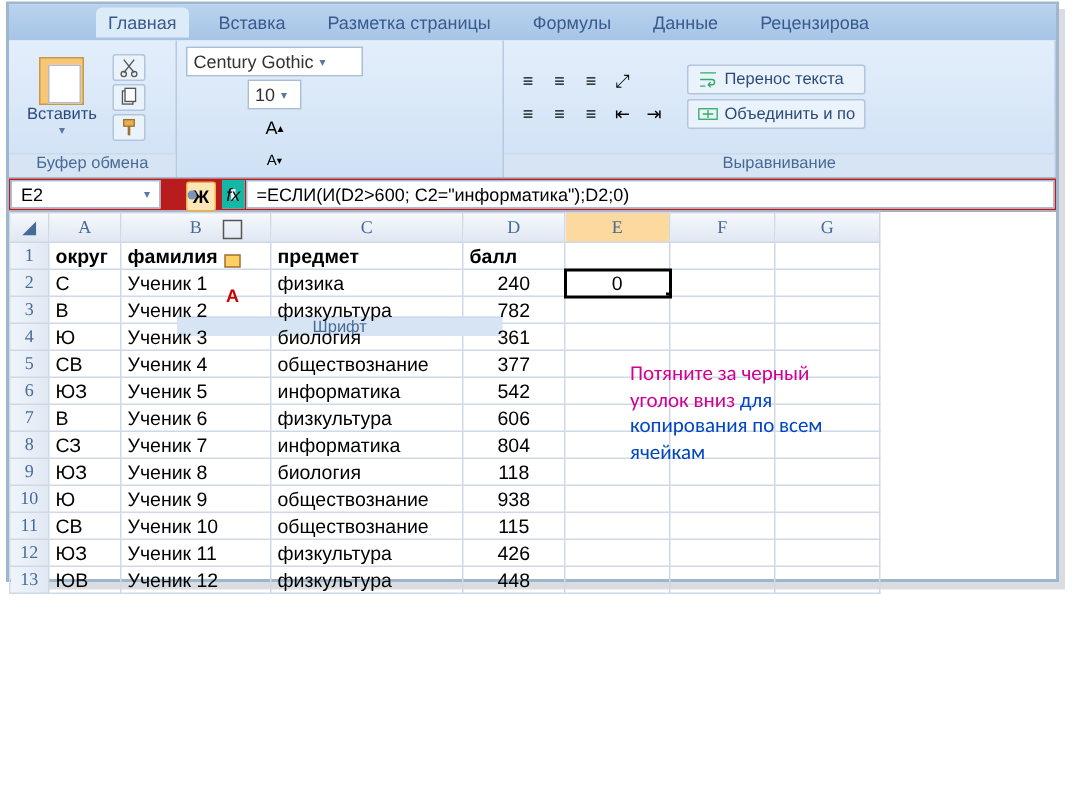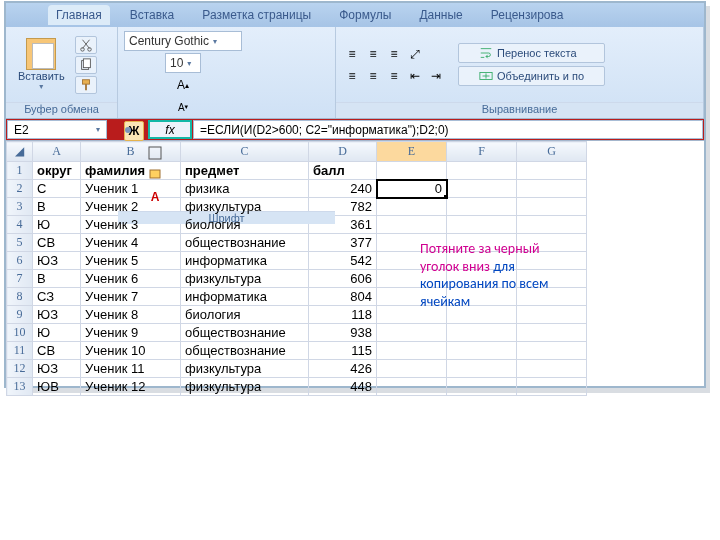--- a/index.html
+++ b/index.html
@@ -2,21 +2,21 @@
 <html><head>
 <meta charset="utf-8">
 <style>
   * { box-sizing: border-box; margin: 0; padding: 0; }
   body { width: 720px; height: 540px; font-family: "Segoe UI", Tahoma, sans-serif; font-size: 11px; background: #fff; overflow: hidden; }
   .excel-frame { border: 2px solid #9eb7cd; }
   .shadow { position: absolute; left: 8px; top: 6px; width: 702px; height: 387px; background: #d9dde2; }
   .container { position: absolute; left: 4px; top: 1px; width: 702px; height: 387px; background: #fff; }
   
   
-  .tabrow { height: 24px; background: linear-gradient(#b9d3ef,#a6c4e6); display: flex; align-items: center; padding-left: 42px; gap: 12px; color: #3a5a8c; font-size: 12px; }
+  .tabrow { height: 24px; background: linear-gradient(#b9d3ef,#a6c4e6); display: flex; align-items: center; padding-left: 58px; gap: 12px; color: #3a5a8c; font-size: 12px; }
   .tabrow .tab { padding: 3px 8px; cursor: pointer; }
   .tabrow .tab.active { background: #dcebf8; border-radius: 4px 4px 0 0; color: #3a5a8c; }
   
   
   .ribbon { height: 92px; background: linear-gradient(#e3eefb,#cfe1f5); display: flex; border-bottom: 1px solid #a4b6cc; }
   .group { border-right: 1px solid #b7cae0; display: flex; flex-direction: column; }
   .group-body { flex: 1; display: flex; align-items: center; padding: 4px 6px; gap: 4px; }
   .group-label { height: 16px; text-align: center; color: #476b98; font-size: 11px; border-top: 1px solid #cdd9eb; background: #d6e4f4; }
   
   .paste-btn { display: flex; flex-direction: column; align-items: center; padding: 2px 6px; cursor: pointer; }
@@ -27,40 +27,40 @@
   .mini { width:22px; height:18px; border:1px solid #b2c5dc; background:#eaf2fb; border-radius:2px; display:flex; align-items:center; justify-content:center; cursor:pointer; }
   .mini svg { width:14px; height:14px; }
   
   .font-row { display:flex; gap:2px; align-items:center;flex-direction:column; }
   .combo { height:20px; border:1px solid #a8bdd6; background:#fff; display:flex; align-items:center; padding:0 4px; font-size:12px; color:#333; cursor:pointer; }
   .combo .arrow { margin-left:4px; font-size:8px; color:#5a78a0; }
   .btngrid { display:flex; gap:1px; }
   .tbtn { width:20px; height:20px; border:1px solid transparent; display:flex; align-items:center; justify-content:center; cursor:pointer; border-radius:2px; font-size:12px; }
   .tbtn.active { background:#fbe6b6; border-color:#e5b34e; }
   .bold { font-weight:bold; } .ital { font-style:italic; } .under { text-decoration:underline; }
-  .wrap-btn, .merge-btn { height:20px; border:1px solid #b2c5dc; background:#eaf2fb; display:flex; align-items:center; padding:0 20px; gap:4px; color:#2b4b7a; cursor:pointer; font-size:11px; border-radius:2px; }
+  .wrap-btn, .merge-btn { height:20px; border:1px solid #b2c5dc; background:#eaf2fb; display:flex; align-items:center; padding:0 6px; gap:4px; color:#2b4b7a; cursor:pointer; font-size:11px; border-radius:2px; }
   .wrap-btn svg, .merge-btn svg { width:14px; height:14px; }
   
   
   .fbar { height: 22px; display:flex; border-bottom:1px solid #a4b6cc; background:#b91c1c; }
   .namebox { width:100px; border:1px solid #a8bdd6; background:#fff; margin:1px; display:flex; align-items:center; padding:0 6px; font-size:12px; }
   .namebox .arrow { margin-left:auto; font-size:8px; color:#5a78a0; }
-  .fxbtn { width:44px; display:flex; align-items:center; justify-content:center; font-style:italic; font-size:12px; cursor:pointer; border:2px solid #14b8a6; margin:1px 0; background:#edf3fa; }
+  .fxbtn { width:15px; display:flex; align-items:center; justify-content:center; font-style:italic; font-size:12px; cursor:pointer; border:6px solid #14b8a6; margin:1px 0; background:#edf3fa; }
   .formula-input { flex:1; border:1px solid #a8bdd6; background:#fff; margin:1px; padding:0 6px; font-size:12px; display:flex; align-items:center; }
   
   
   .grid { overflow:hidden; }
   table { border-collapse: collapse; font-family: "Century Gothic", sans-serif; font-size: 13px; table-layout:fixed; }
   th, td { border: 1px solid #d0d7e5; height: 18px; padding: 0 4px; overflow:hidden; white-space:nowrap; }
   .colhead th { background: linear-gradient(#f6f9fd,#dfe7f2); color:#476b98; font-weight:normal; text-align:center; height:20px; font-family:"Segoe UI"; font-size:12px; }
   .rowhead { background: linear-gradient(90deg,#f0f5fb,#e0e8f3); color:#476b98; text-align:center; font-family:"Segoe UI"; font-size:12px; width:26px; }
   .hdr { font-weight: bold; }
   .sel { background:#fff; outline: 2px solid #000; outline-offset:-1px; position:relative; }
   .sel::after { content:""; position:absolute; right:-3px; bottom:-3px; width:5px; height:5px; background:#000; }
-  .num { text-align:right; }
+  .num { text-align:center; }
   .colA{width:48px}.colB{width:100px}.colC{width:128px}.colD{width:68px}.colE{width:70px}.colF{width:70px}.colG{width:70px}
   
   .annot { position:absolute; left:420px; top:240px; width:150px; font-family: Calibri, sans-serif; font-size:14px; line-height:1.25; }
   .annot .l1{color:#d00090;} .annot .l2{color:#0046c0;}
   .colhead th.selcol { background:#fcd99e; }
 </style>
 </head>
 <body>
 
 <div class="shadow"></div>

